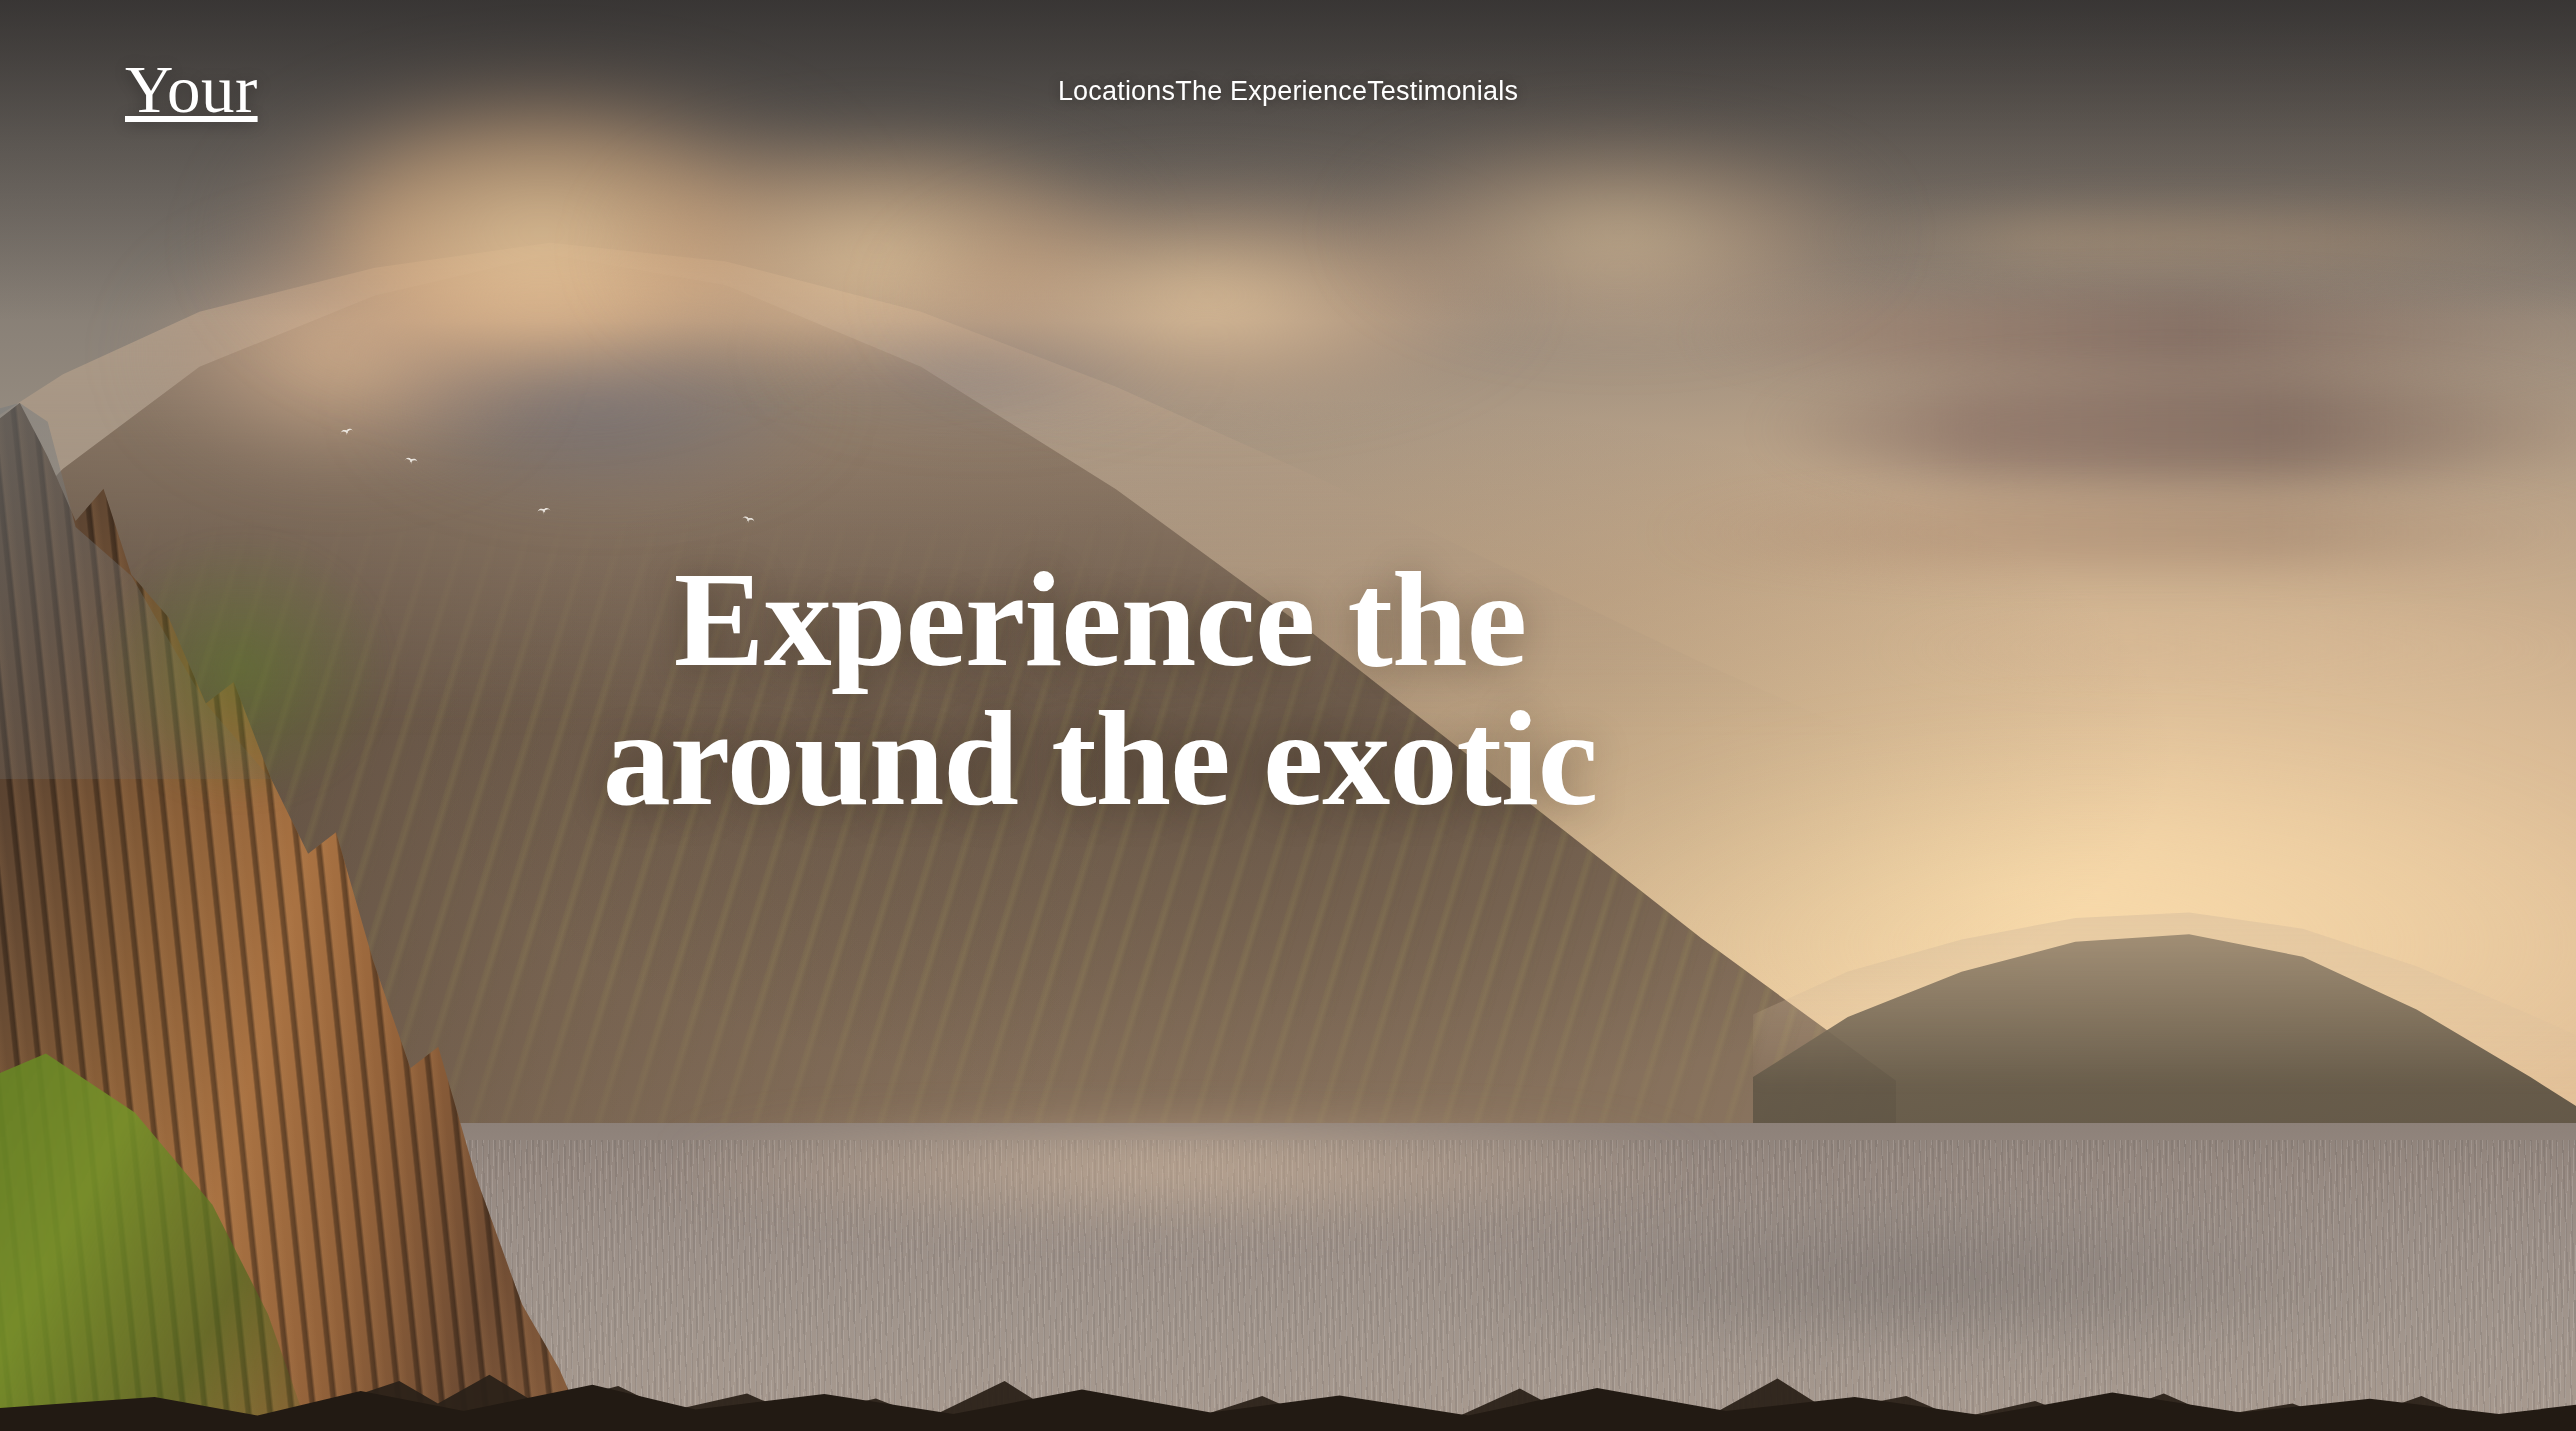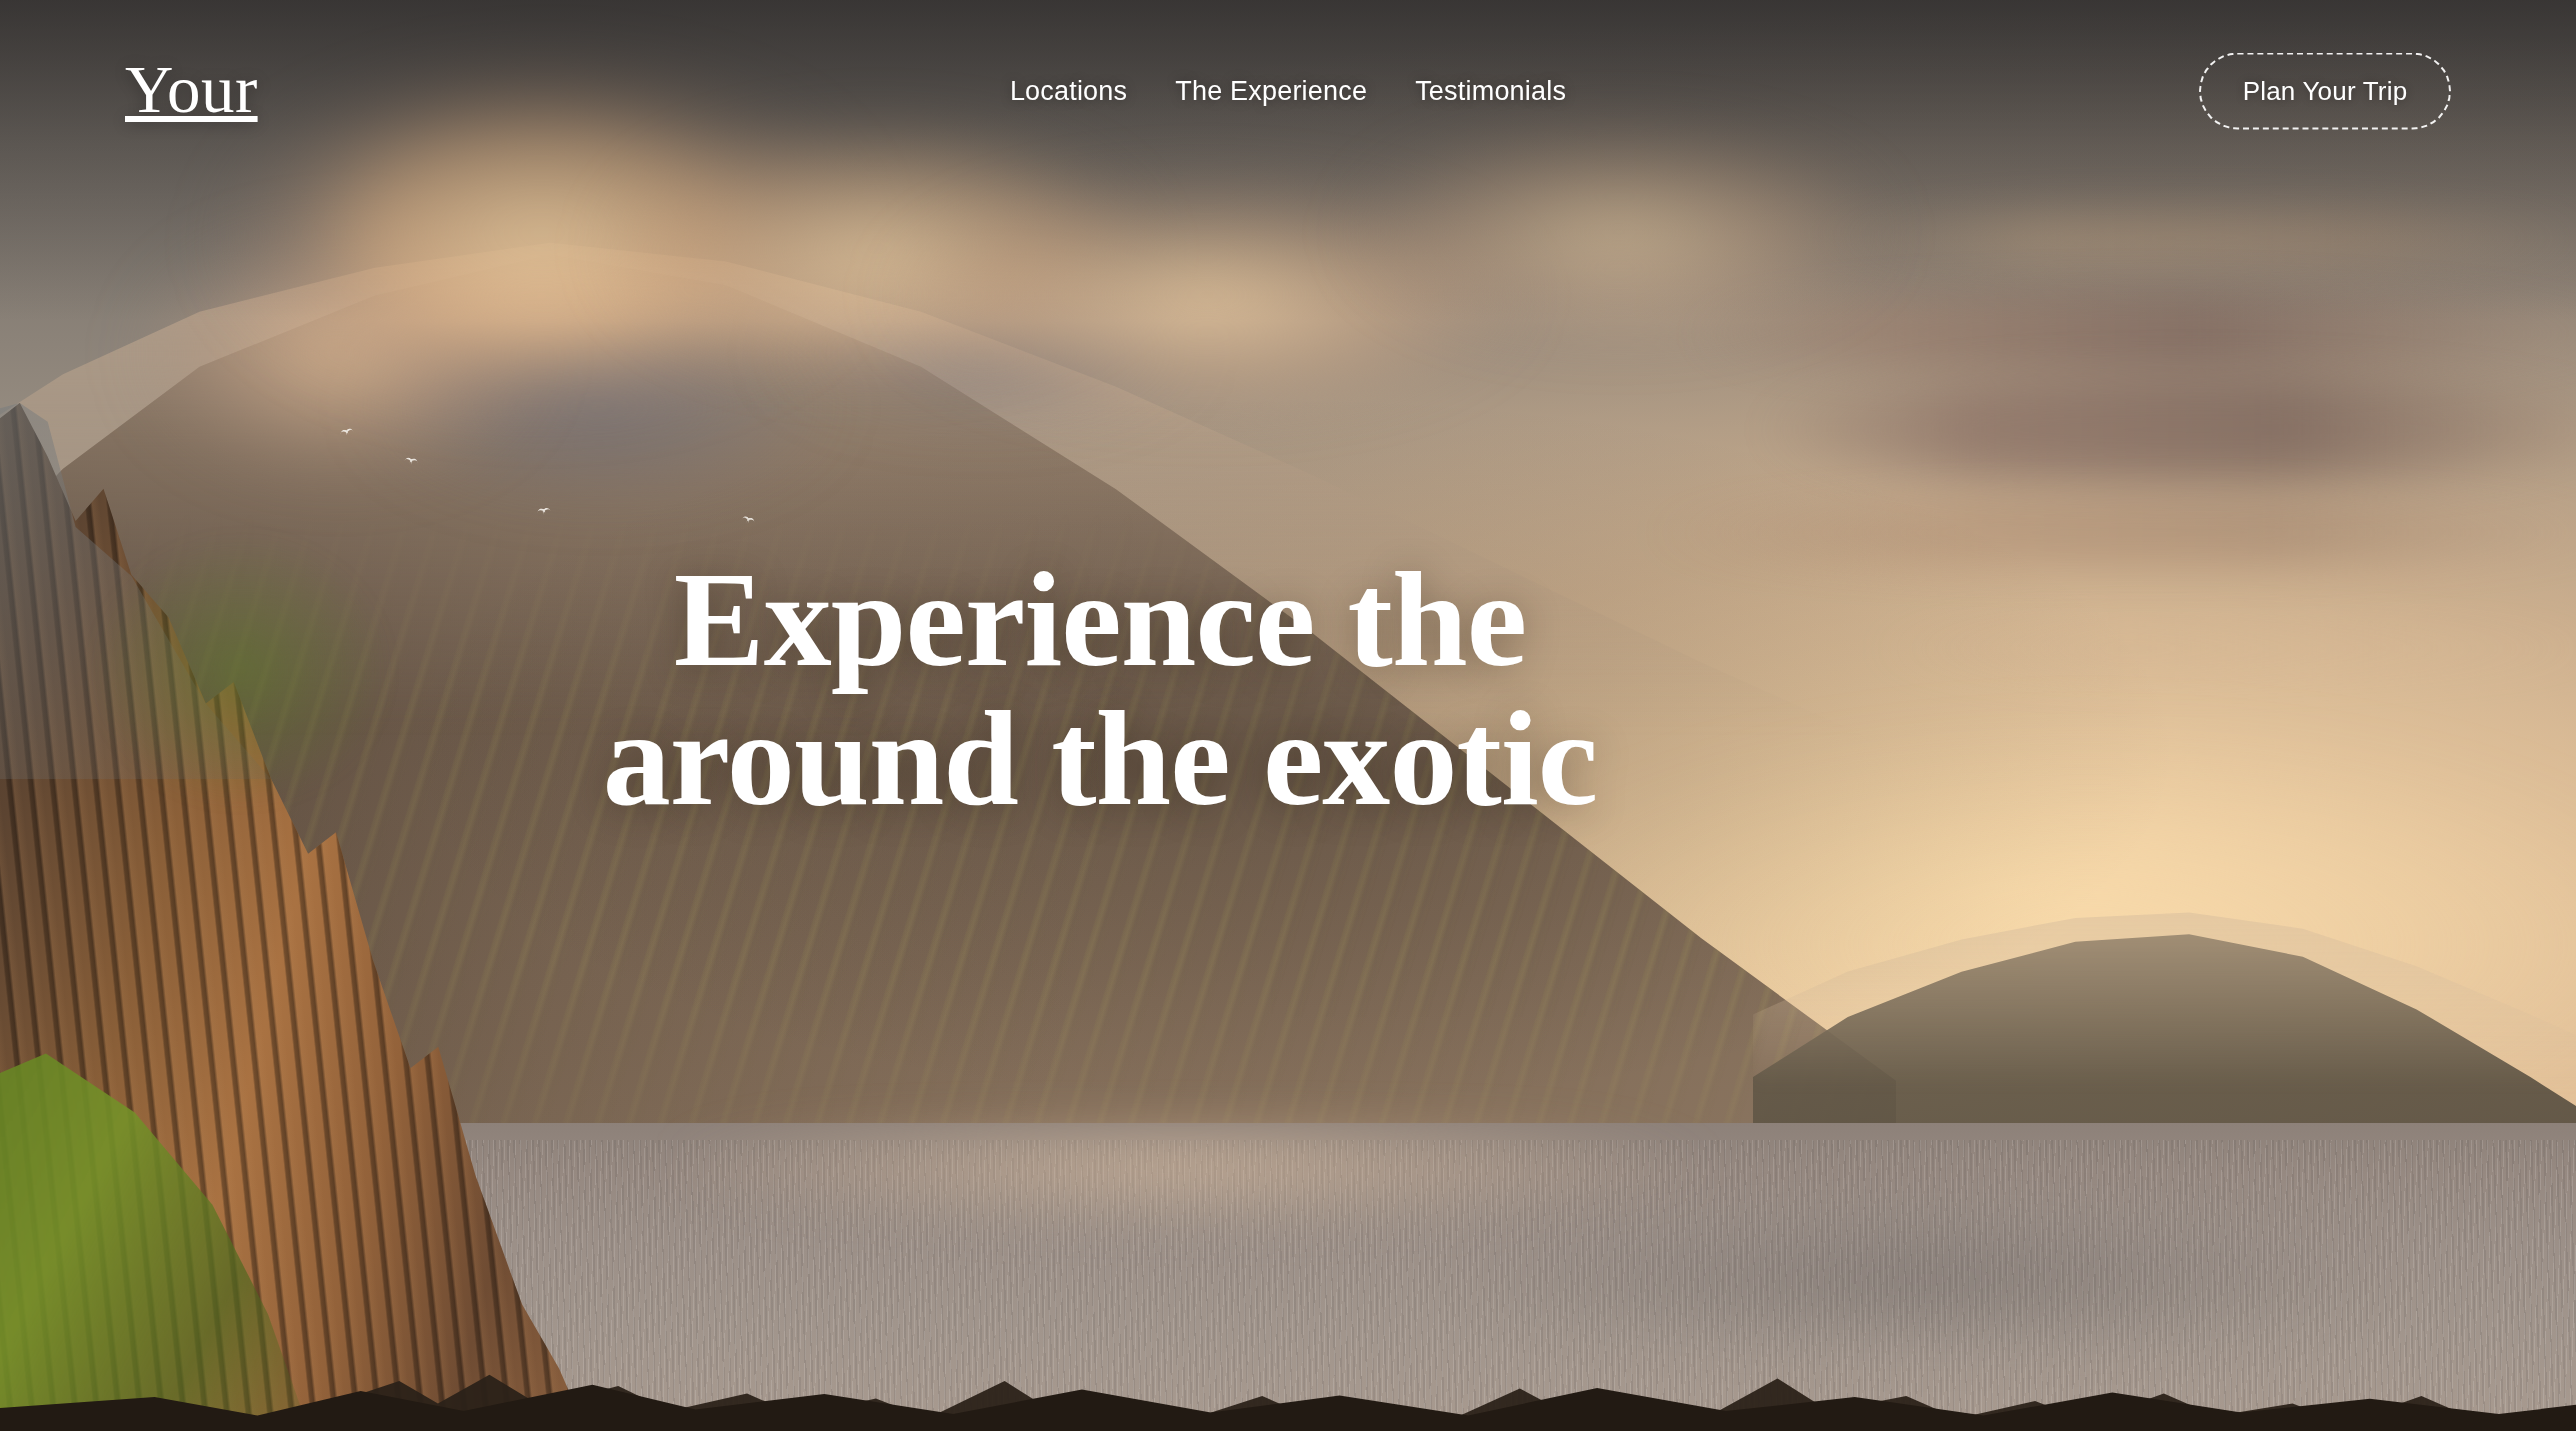--- a/index.html
+++ b/index.html
@@ -249,21 +249,21 @@
     padding:0 125px;
   }
   .logo {
     font-family:"Liberation Serif", serif;
     font-size:67px; line-height:1; color:#ffffff;
     letter-spacing:0.4px; white-space:nowrap;
     text-shadow:0 1.8px 16px rgba(0,0,0,.3);
   }
   .nav {
     position:absolute; left:50%; top:91px; transform:translate(-50%,-50%);
-    display:flex; align-items:center; gap:48px;
+    display:flex; align-items:center; 
   }
   .nav-link {
     color:#ffffff; font-size:27px; letter-spacing:0.2px;
     text-decoration:none; white-space:nowrap;
     text-shadow:0 0.9px 10.7px rgba(0,0,0,.35);
   }
   .cta {
     position:absolute; right:125px; top:91px; transform:translateY(-50%);
     display:flex; align-items:center; justify-content:center;
     width:252px; height:77px;
@@ -362,21 +362,20 @@
 
     <header class="header">
       <a class="logo" href="#">Your</a>
 
       <nav class="nav">
         <a class="nav-link" href="#">Locations</a>
         <a class="nav-link" href="#">The Experience</a>
         <a class="nav-link" href="#">Testimonials</a>
       </nav>
 
-      <button class="cta">Plan Your Trip</button>
     </header>
 
     <section class="hero">
       <h1 class="headline">
         <span class="ln">Experience the</span>
         <span class="ln">around the exotic</span>
       </h1>
 
     </section>
 

